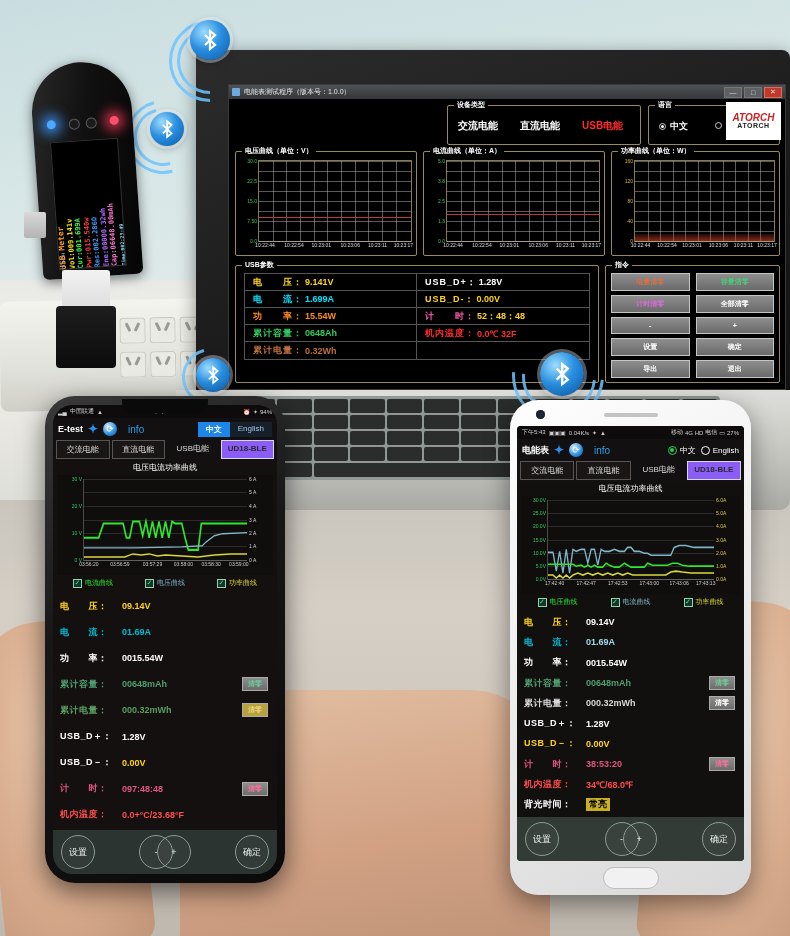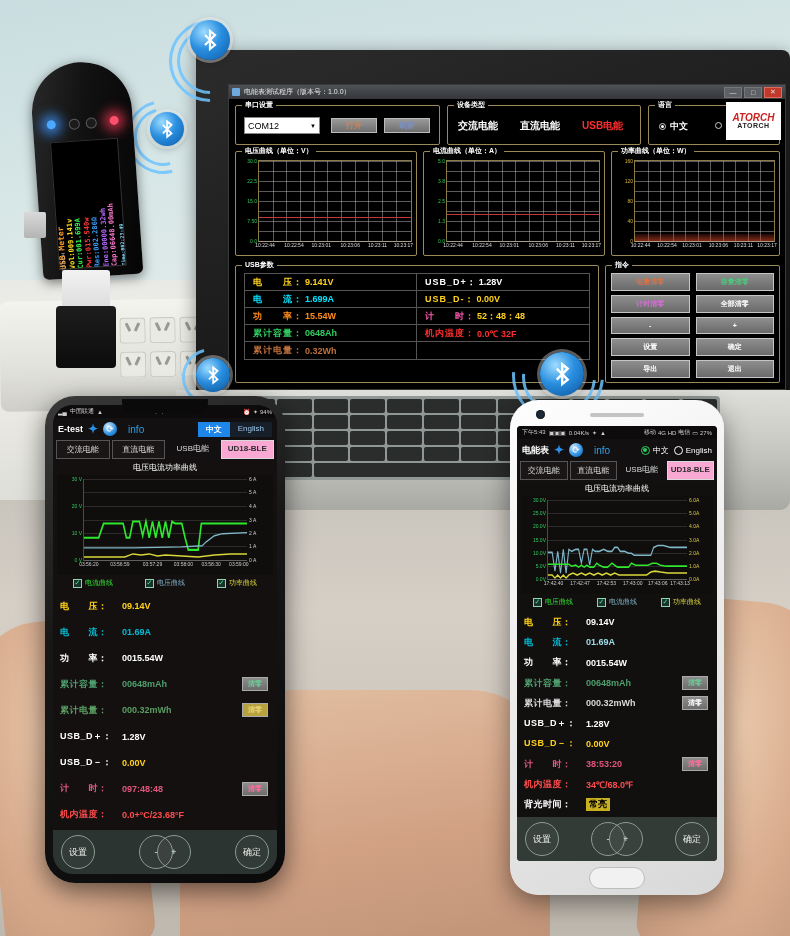--- a/index.html
+++ b/index.html
@@ -314,21 +314,21 @@
 
   
   .phone-dark {
     position: absolute; left: 45px; top: 396px; width: 240px; height: 487px;
     background: linear-gradient(150deg, #3a3a3a 0%, #171717 40%, #0a0a0a 100%);
     border-radius: 30px; z-index: 25;
     box-shadow: 0 8px 26px rgba(0,0,0,.55);
     padding: 9px 8px;
   }
   .phone-white {
-    position: absolute; left: 510px; top: 400px; width: 214px; height: 495px;
+    position: absolute; left: 510px; top: 400px; width: 241px; height: 495px;
     background: linear-gradient(150deg, #fefefe 0%, #ececec 50%, #d8d8d8 100%);
     border-radius: 28px; z-index: 25;
     box-shadow: 0 8px 26px rgba(0,0,0,.45);
     padding: 26px 7px 34px 7px;
   }
   .ph-screen {
     width: 100%; height: 100%; background: #141010;
     border-radius: 20px; overflow: hidden; position: relative;
     display: flex; flex-direction: column;
   }
@@ -384,21 +384,21 @@
   .rad.on { border-color: #2ecc5e; }
   .rad.on::after { content:""; position:absolute; inset:1.5px; border-radius:50%; background:#2ecc5e;}
 
   .tabsrow { display: flex; gap: 2px; padding: 0 3px 2px 3px; background: #121010; }
   .tab {
     flex: 1; text-align: center; font-size: 8px; padding: 3px 0;
     color: #ddd; border: 1px solid #555; background: #1a1616;
   }
   .tab.plain { border: none; background: transparent; }
   .tab.active {
-    background: #f9a8d4; color: #2b2b2b; font-weight: bold; border-color: #d9d9d9;
+    background: #8b5cf6; color: #2b2b2b; font-weight: bold; border-color: #d9d9d9;
   }
   .chart-title { text-align: center; font-size: 8px; color: #fff; padding: 1px 0 2px; }
 
   .phchart { position: relative; margin: 0 4px; height: 100px; background: #100d0d; }
   .pc-plot { position: absolute; left: 26px; right: 26px; top: 4px; bottom: 14px; border-left: 1px solid #4a4a4a; border-bottom: 1px solid #4a4a4a; }
   .pc-grid { position: absolute; left: 0; right: 0; height: 1px; background: rgba(255,255,255,.12); }
   .pc-yl { position: absolute; right: 100%; margin-right: 2px; font-size: 5px; transform: translateY(-50%); white-space: nowrap; }
   .pc-yr { position: absolute; left: 100%; margin-left: 2px; font-size: 5px; transform: translateY(-50%); white-space: nowrap; }
   .pc-xt { position: absolute; top: 100%; margin-top: 1px; font-size: 5px; color: #ccc; transform: translateX(-50%); white-space: nowrap; }
   .legendrow {
@@ -604,29 +604,20 @@
   <div class="titlebar">
     <div class="title-ico"></div>
     <div class="title-text">电能表测试程序（版本号：1.0.0）</div>
     <div class="win-btns">
       <div class="win-btn">—</div>
       <div class="win-btn">□</div>
       <div class="win-btn close">✕</div>
     </div>
   </div>
 
-  <div class="fieldset" id="fs-serial">
-    <div class="legend">串口设置</div>
-    <div class="combo">
-      <span>COM12</span>
-      <span class="combo-arrow">▼</span>
-    </div>
-    <div class="gbtn" id="btn-open">打开</div>
-    <div class="gbtn" id="btn-refresh">刷新</div>
-  </div>
 
   <div class="fieldset" id="fs-device">
     <div class="legend">设备类型</div>
     <div class="dev-tab" id="dev-ac">交流电能</div>
     <div class="dev-tab" id="dev-dc">直流电能</div>
     <div class="dev-tab" id="dev-usb">USB电能</div>
   </div>
 
   <div class="fieldset" id="fs-lang">
     <div class="legend">语言</div>

